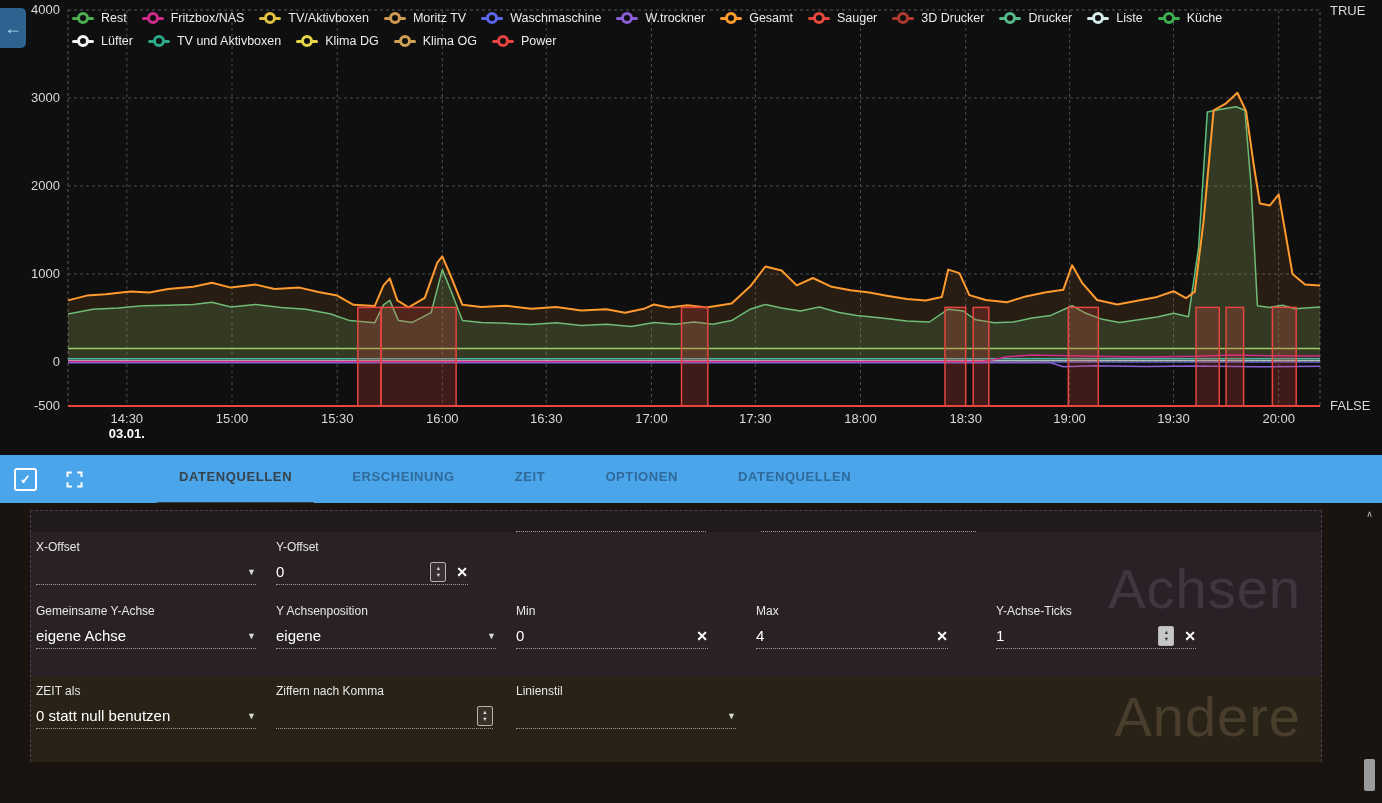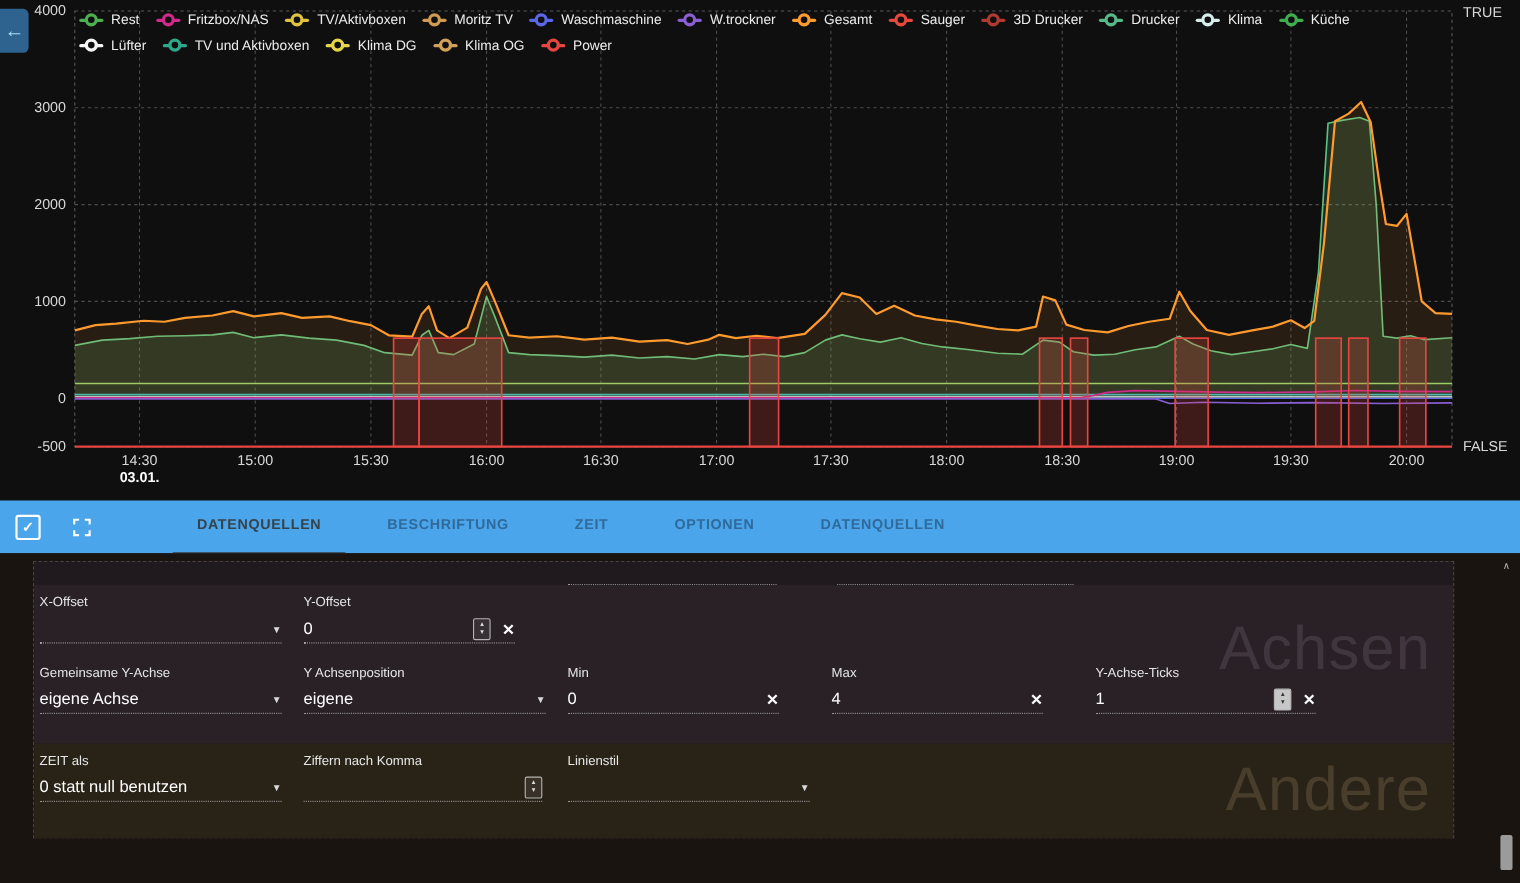--- a/index.html
+++ b/index.html
@@ -194,21 +194,21 @@
           <span class="legend-item">
             <span class="lmark" style="background: rgb(85, 185, 138);">
               <span class="ldot" style="border-color: rgb(85, 185, 138);"></span>
             </span>
             <span class="llabel">Drucker</span>
           </span>
           <span class="legend-item">
             <span class="lmark" style="background: rgb(213, 236, 234);">
               <span class="ldot" style="border-color: rgb(213, 236, 234);"></span>
             </span>
-            <span class="llabel">Klima</span>
+            <span class="llabel">Liste</span>
           </span>
           <span class="legend-item">
             <span class="lmark" style="background: rgb(63, 174, 78);">
               <span class="ldot" style="border-color: rgb(63, 174, 78);"></span>
             </span>
             <span class="llabel">Küche</span>
           </span>
         </div>
       <div class="legend-row" id="legend-row-2">
           <span class="legend-item">
@@ -249,21 +249,21 @@
     <span class="cb">
       <span>✓</span>
     </span>
     <span class="fs">
       <svg viewBox="0 0 24 24" width="21" height="21">
         <path d="M4 9V4h5 M15 4h5v5 M20 15v5h-5 M9 20H4v-5" fill="none" stroke="#ffffff" stroke-width="2.2"></path>
       </svg>
     </span>
     <div class="tabs" id="tabs">
         <div class="tab active">DATENQUELLEN</div>
-        <div class="tab">BESCHRIFTUNG</div>
+        <div class="tab">ERSCHEINUNG</div>
         <div class="tab">ZEIT</div>
         <div class="tab">OPTIONEN</div>
         <div class="tab">DATENQUELLEN</div>
       </div>
   </nav>
 
   <section class="settings">
     <div class="content">
 
       <div class="partial" style="left:485px;width:190px"></div>

